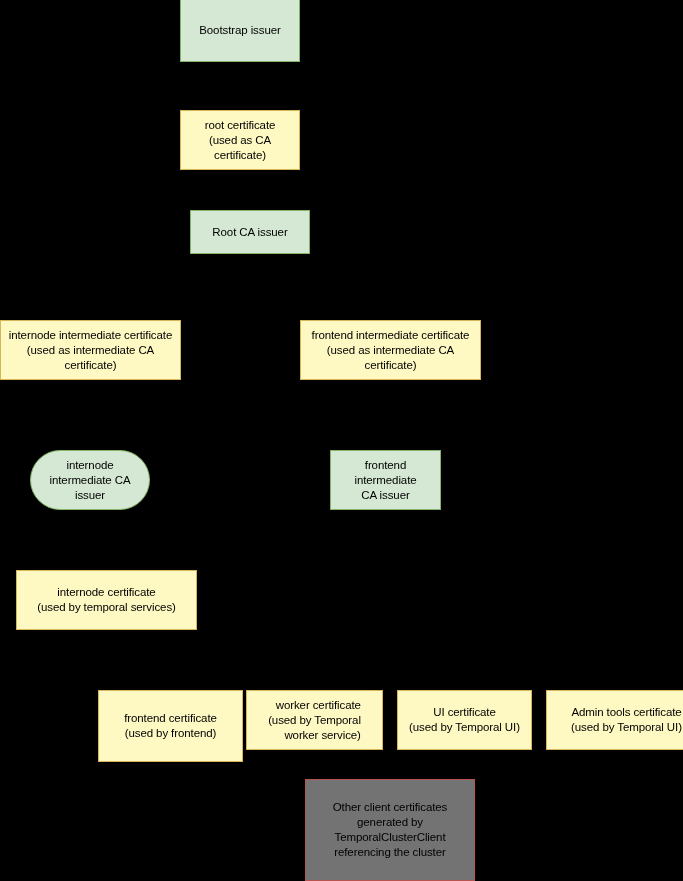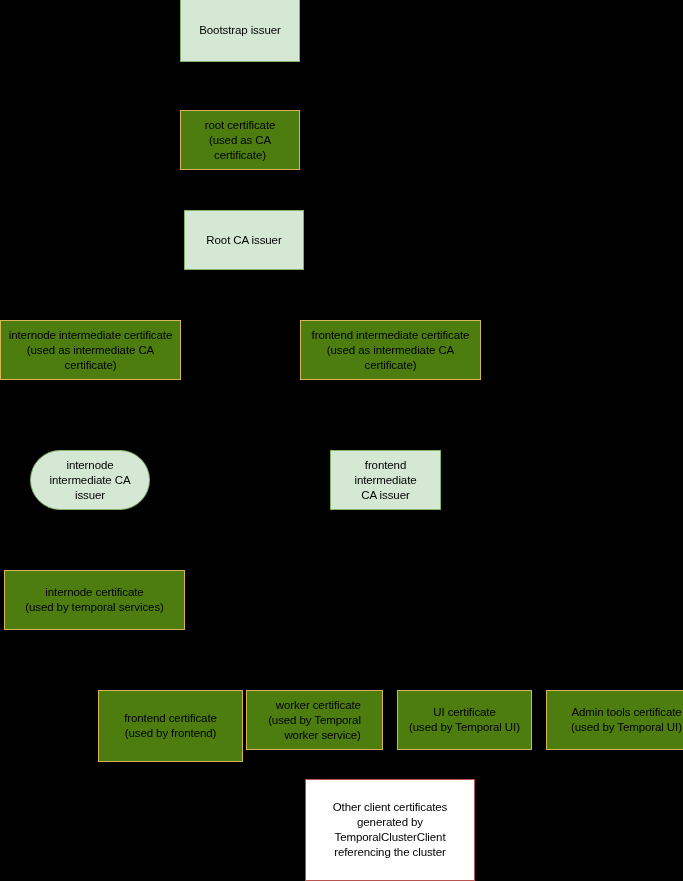--- a/index.html
+++ b/index.html
@@ -31,25 +31,25 @@
     padding: 2px 4px;
     white-space: pre-line;
     border-width: 1px;
     border-style: solid;
   }
   .node.issuer {
     background: #d5e8d4;
     border-color: #82b366;
   }
   .node.cert {
-    background: #4d7c0f;
+    background: #fef9c3;
     border-color: #d6b656;
   }
   .node.client {
-    background: #ffffff;
+    background: #737373;
     border-color: #b85450;
   }
   .edge-layer {
     position: absolute;
     left: 0;
     top: 0;
     width: 683px;
     height: 881px;
     pointer-events: none;
   }
@@ -75,33 +75,33 @@
       <path d="M390,510 L390,600 L314.5,600 L314.5,690" fill="none" stroke="#000000" stroke-width="1" marker-end="url(#arrow)"></path>
       <path d="M390,510 L390,600 L464.5,600 L464.5,690" fill="none" stroke="#000000" stroke-width="1" marker-end="url(#arrow)"></path>
       <path d="M390,510 L390,600 L614.5,600 L614.5,690" fill="none" stroke="#000000" stroke-width="1" marker-end="url(#arrow)"></path>
       <path d="M390,510 L390,779" fill="none" stroke="#000000" stroke-width="1" marker-end="url(#arrow)"></path>
     </svg>
   <div id="node-layer">
       <div class="node issuer" style="left: 180px; top: -2px; width: 120px; height: 64px;">Bootstrap issuer</div>
       <div class="node cert" style="left: 180px; top: 110px; width: 120px; height: 60px;">root certificate
 (used as CA
 certificate)</div>
-      <div class="node issuer" style="left: 184px; top: 210px; width: 120px; height: 60px;">Root CA issuer</div>
+      <div class="node issuer" style="left: 190px; top: 210px; width: 120px; height: 44px;">Root CA issuer</div>
       <div class="node cert" style="left: 0px; top: 320px; width: 181px; height: 60px;">internode intermediate certificate
 (used as intermediate CA
 certificate)</div>
       <div class="node cert" style="left: 300px; top: 320px; width: 181px; height: 60px;">frontend intermediate certificate
 (used as intermediate CA
 certificate)</div>
       <div class="node issuer" style="left: 30px; top: 450px; width: 120px; height: 60px; border-radius: 30px;">internode
 intermediate CA
 issuer</div>
       <div class="node issuer" style="left: 330px; top: 450px; width: 111px; height: 60px;">frontend intermediate
 CA issuer</div>
-      <div class="node cert" style="left: 4px; top: 570px; width: 181px; height: 60px;">internode certificate
+      <div class="node cert" style="left: 16px; top: 570px; width: 181px; height: 60px;">internode certificate
 (used by temporal services)</div>
       <div class="node cert" style="left: 98px; top: 690px; width: 145px; height: 72px;">frontend certificate
 (used by frontend)</div>
       <div class="node cert" style="left: 246px; top: 690px; width: 137px; height: 60px; text-align: right;">worker certificate
 (used by Temporal
 worker service)</div>
       <div class="node cert" style="left: 397px; top: 690px; width: 135px; height: 60px;">UI certificate
 (used by Temporal UI)</div>
       <div class="node cert" style="left: 546px; top: 690px; width: 161px; height: 60px;">Admin tools certificate
 (used by Temporal UI)</div>

